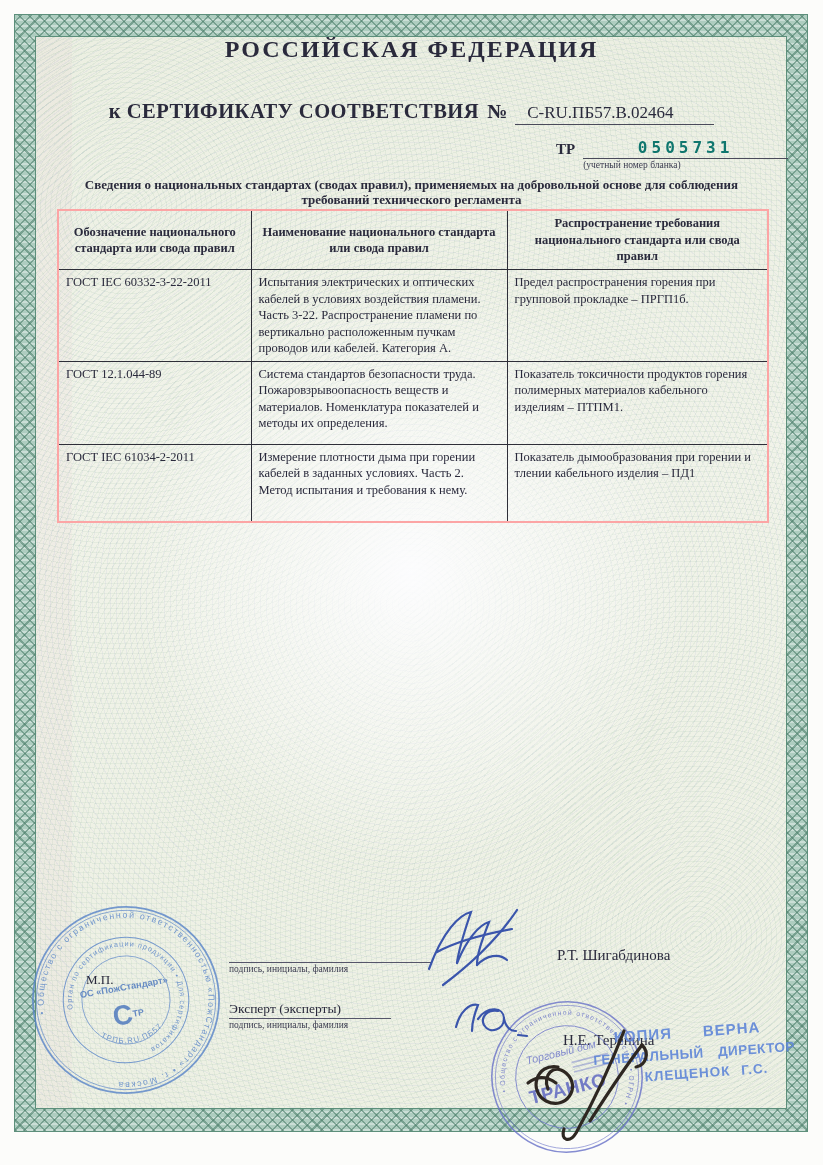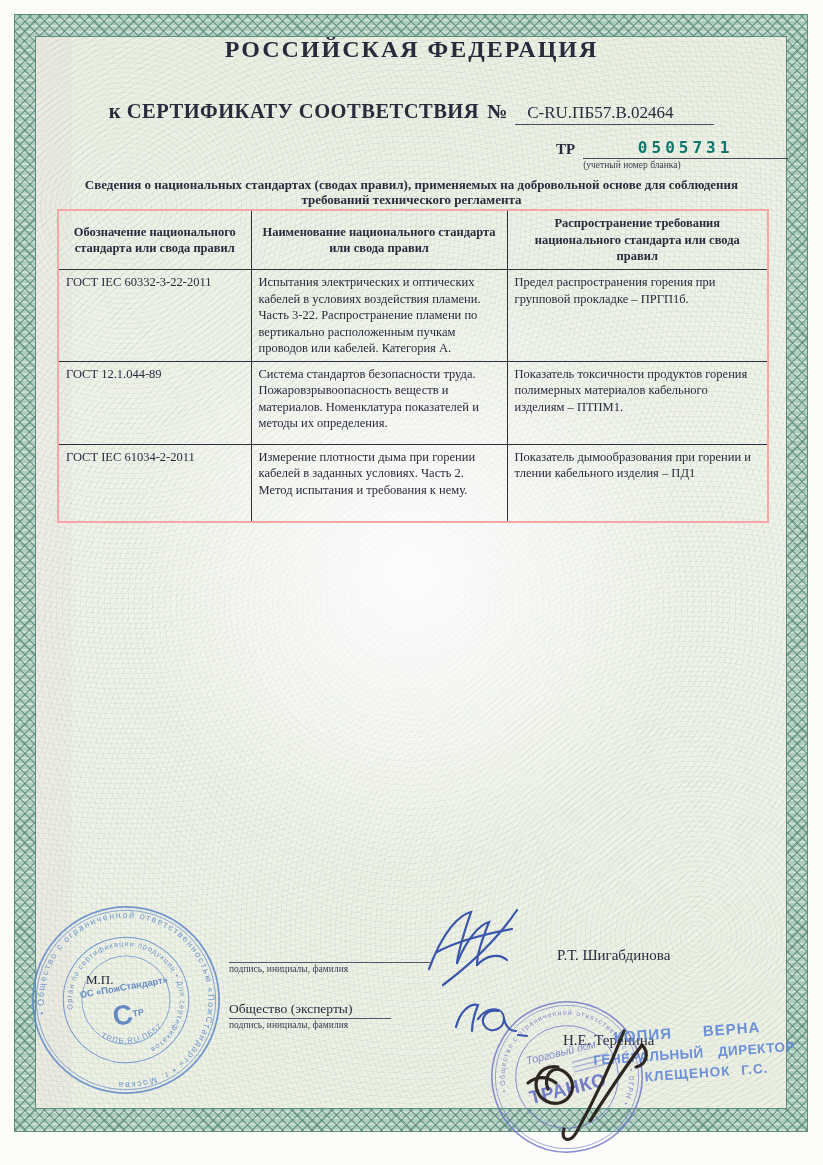--- a/index.html
+++ b/index.html
@@ -132,21 +132,21 @@
         <td>Измерение плотности дыма при горении кабелей в заданных условиях. Часть 2. Метод испытания и требования к нему.</td>
         <td>Показатель дымообразования при горении и тлении кабельного изделия – ПД1</td>
       </tr>
     </tbody>
   </table>
 
   <div class="sigrule" style="left:229px;top:962px;width:202px;"></div>
   <div class="signote" style="left:229px;top:964px;">подпись, инициалы, фамилия</div>
   <div class="name" style="left:557px;top:947px;">Р.Т. Шигабдинова</div>
 
-  <div class="expertrole">Общество (эксперты)</div>
+  <div class="expertrole">Эксперт (эксперты)</div>
   <div class="sigrule" style="left:229px;top:1018px;width:162px;"></div>
   <div class="signote" style="left:229px;top:1020px;">подпись, инициалы, фамилия</div>
   <div class="name" style="left:563px;top:1008px;margin-top:24px;">Н.Е. Теренина</div>
 
   <div class="mp">М.П.</div>
 
   <svg class="stamp" style="left:28px;top:902px;width:196px;height:196px;" viewBox="0 0 200 200">
     <g transform="rotate(-10 100 100)">
       <g fill="none" stroke="#5b86c9">
         <circle cx="100" cy="100" r="95" stroke-width="1.8"></circle>

